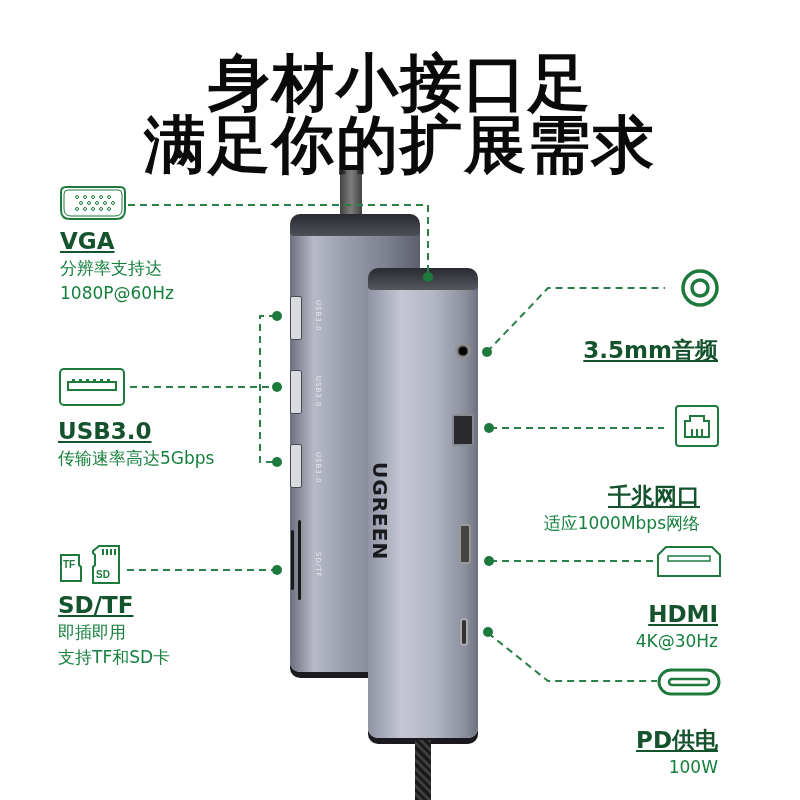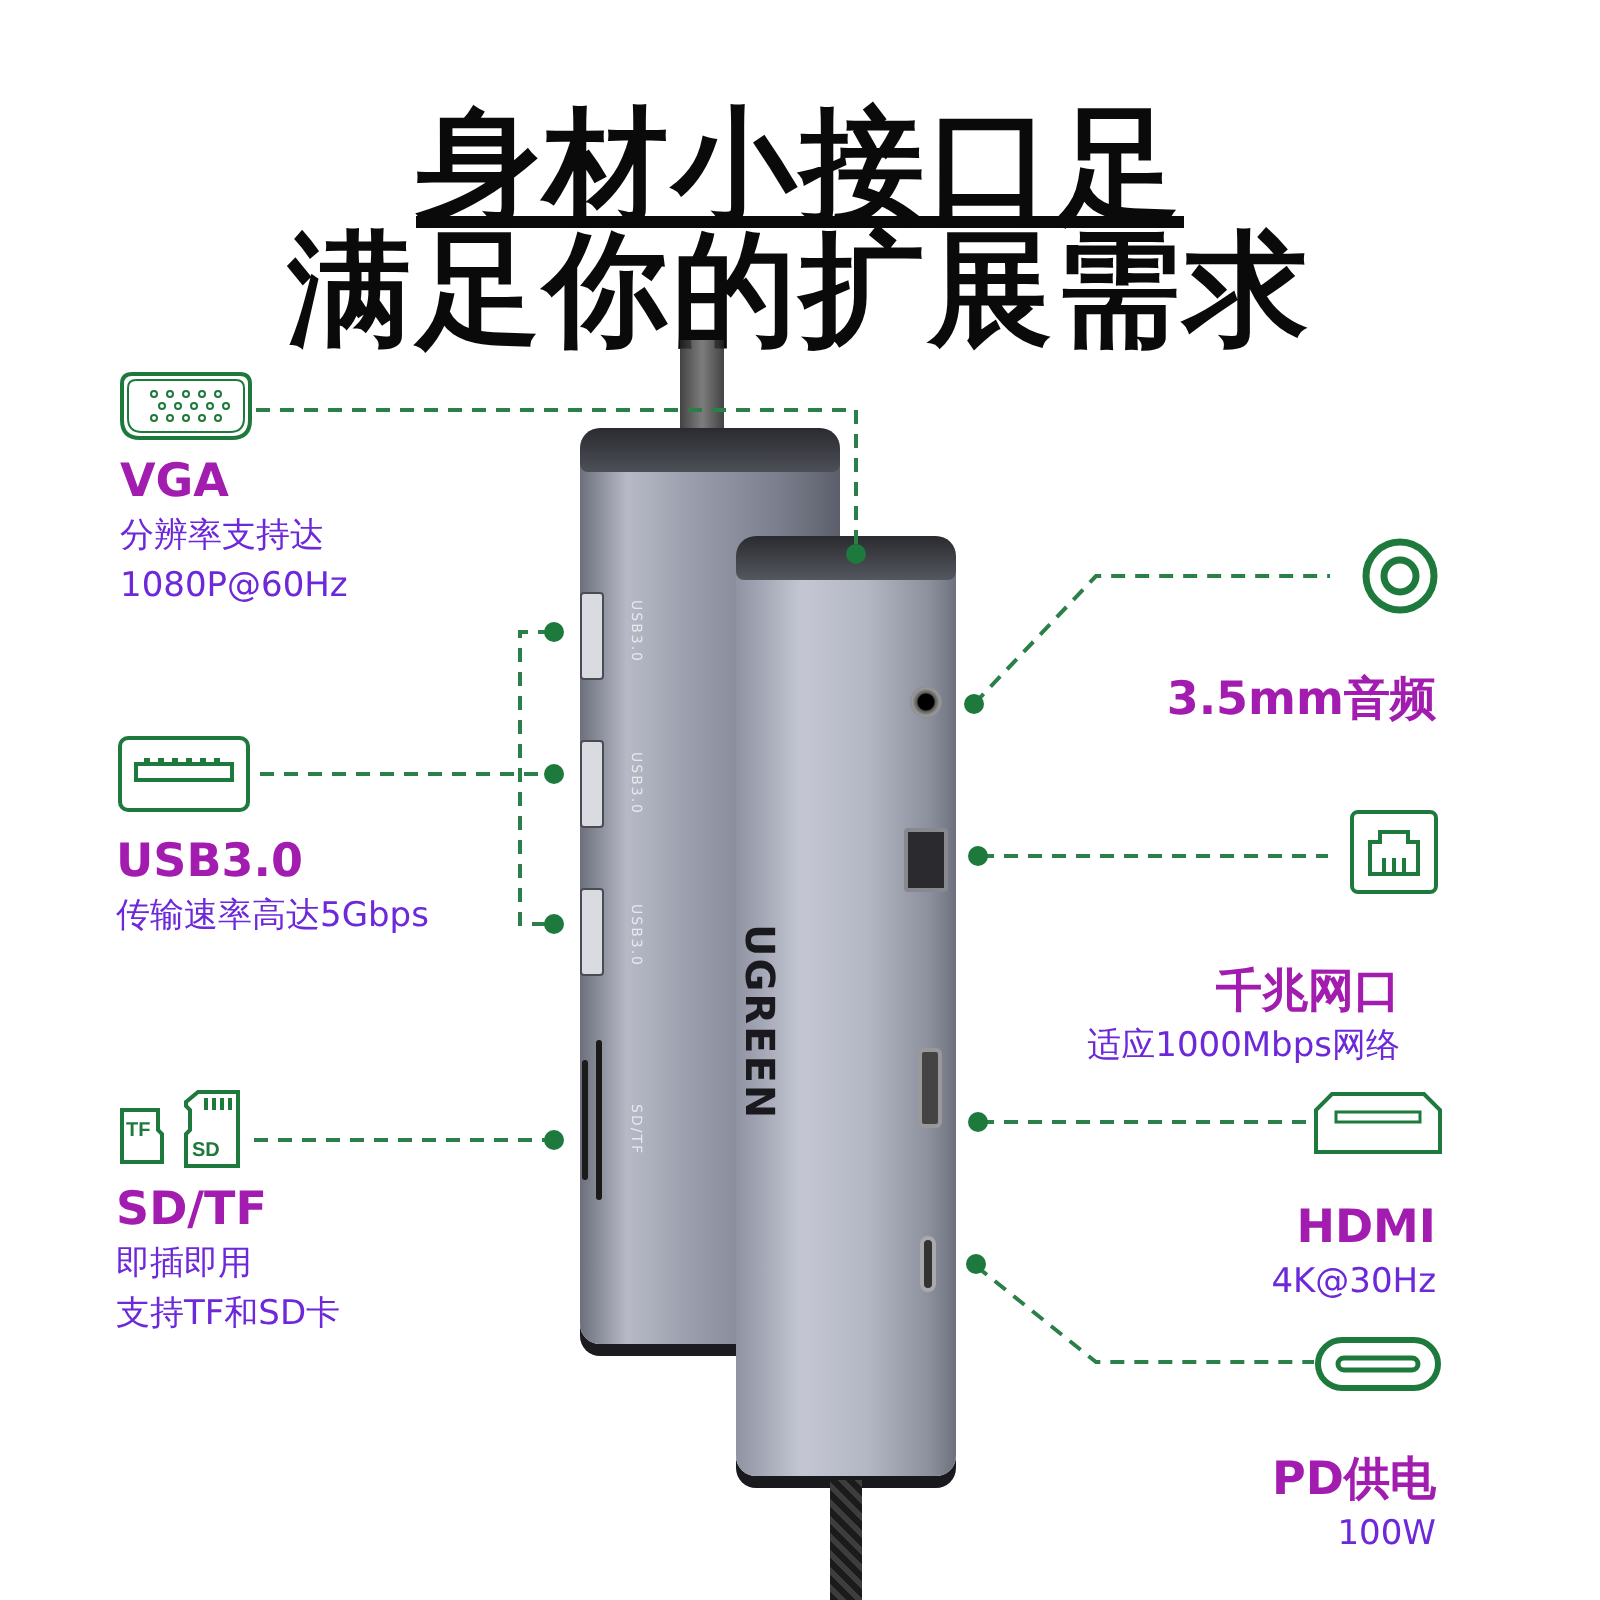--- a/index.html
+++ b/index.html
@@ -1,26 +1,26 @@
 <!DOCTYPE html>
 <html><head>
 <meta charset="utf-8">
 <style>
   * { box-sizing: border-box; margin: 0; padding: 0; }
   html, body { width: 800px; height: 800px; background: #ffffff; overflow: hidden; }
   body { position: relative; font-family: "DejaVu Sans", "Liberation Sans", sans-serif; color: #111; }
 
   .headline { position: absolute; left: 0; width: 800px; text-align: center; font-weight: 900;
     font-size: 62px; letter-spacing: 2px; color: #0a0a0a; line-height: 1; }
-  .headline.l1 { top: 52px; text-decoration: underline; }
+  .headline.l1 { top: 52px; }
   .headline.l2 { top: 114px; }
 
   .feature { position: absolute; }
-  .feature .title { font-weight: bold; font-size: 23px; color: #a21caf; line-height: 1.2; }
-  .feature .desc { font-size: 17px; color: #6d28d9; line-height: 1.5; }
+  .feature .title { font-weight: bold; font-size: 23px; color: #14532d; line-height: 1.2; text-decoration: underline; }
+  .feature .desc { font-size: 17px; color: #15803d; line-height: 1.5; }
   .feature.right { text-align: right; margin-top: 21px; }
 
   .icon { position: absolute; text-decoration: underline; }
   svg { overflow: visible; }
 
   
   .device-back { position: absolute; left: 290px; top: 222px; width: 130px; height: 450px;
     border-radius: 10px;
     background: linear-gradient(90deg, #6c6f7c 0%, #b7bac6 18%, #9da1af 40%, #7c808e 75%, #5c5f6b 100%);
     box-shadow: 0 6px 0 #1c1c20; }

